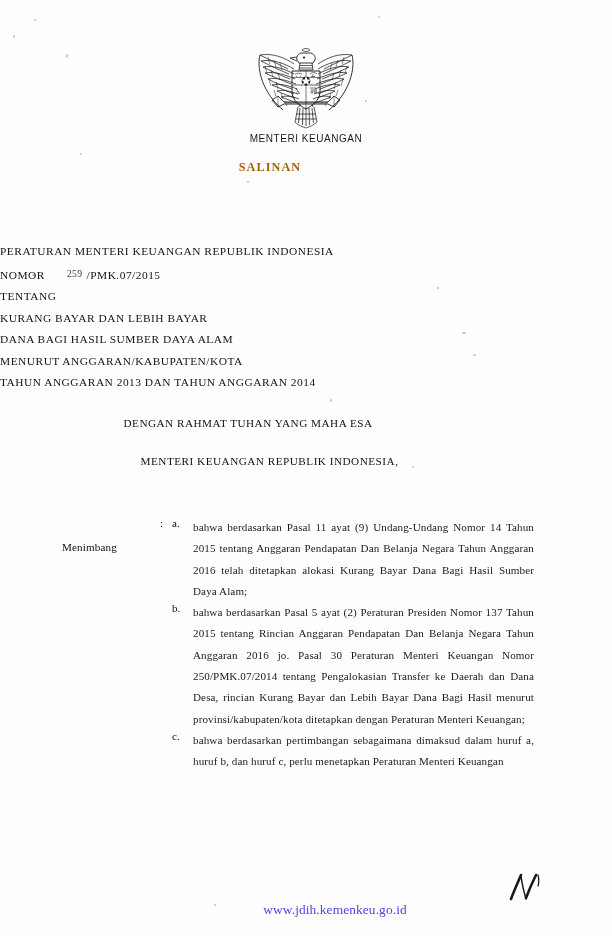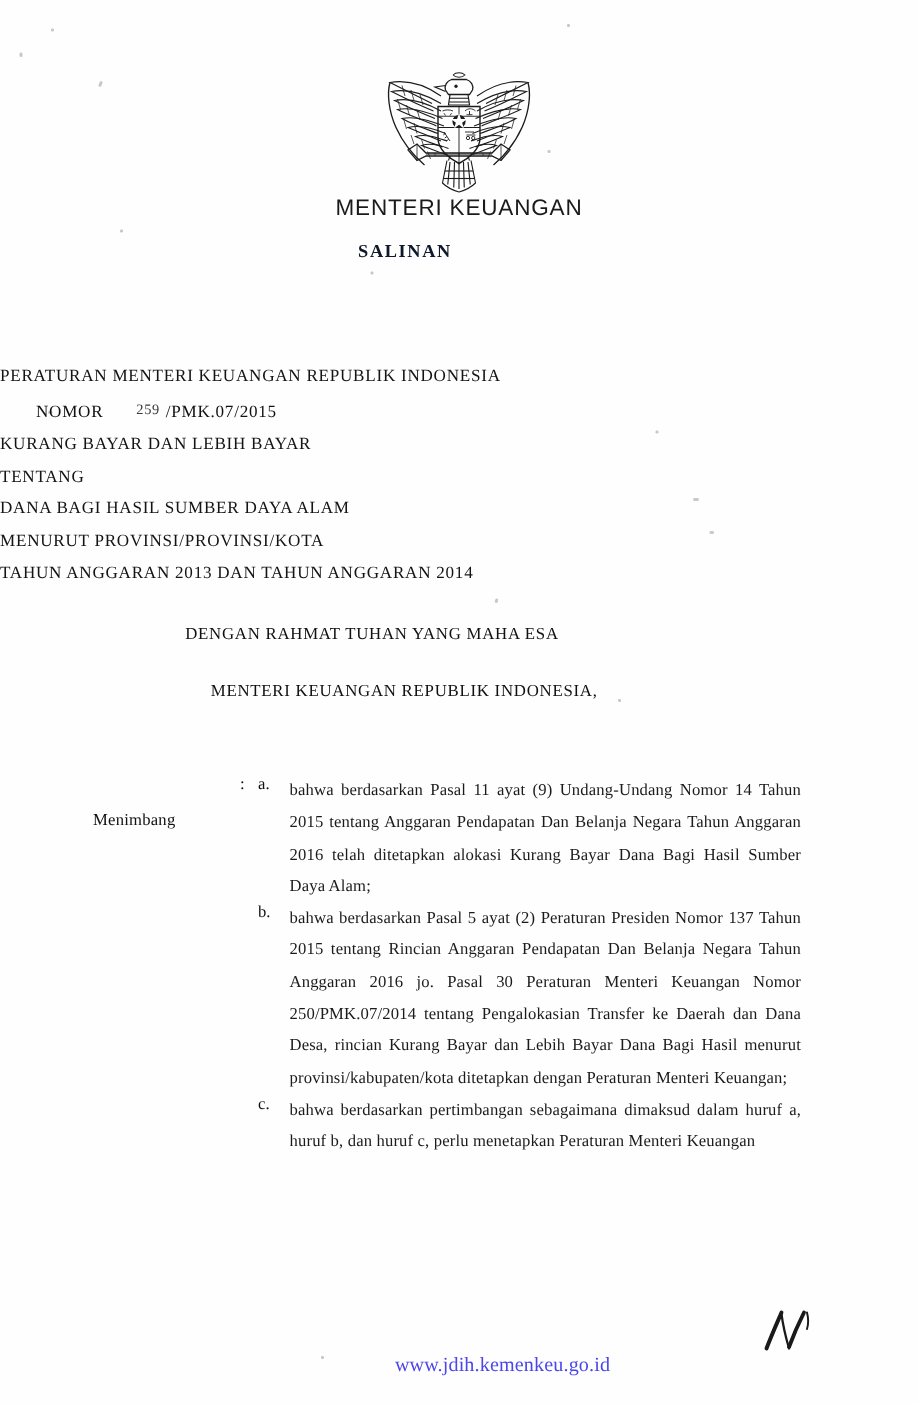--- a/index.html
+++ b/index.html
@@ -36,36 +36,36 @@
   #emblem-wrap svg { display: inline-block; }
 
   
   #ministry-caption {
     position: absolute;
     left: 0;
     top: 133px;
     width: 612px;
     text-align: center;
     font-family: "Liberation Sans", sans-serif;
-    font-size: 15px;
+    font-size: 10px;
     letter-spacing: .55px;
     line-height: 11.6px;
     color: #1a1a1a;
   }
   #salinan {
     position: absolute;
     left: 0;
     top: 160px;
     width: 540px;
     text-align: center;
     font-family: "Liberation Serif", serif;
     font-weight: bold;
     font-size: 12.2px;
     letter-spacing: 1.1px;
-    color: #0f172a;
+    color: #a16207;
   }
 
   
   #title-block {
     position: absolute;
     left: 0;
     top: 241px;
     width: 612px;
     text-align: left;
   }
@@ -78,21 +78,20 @@
     white-space: nowrap;
   }
   .nomor-line {
     line-height: 21.5px;
     white-space: nowrap;
   }
   .nomor-label {
     font-family: "Liberation Serif", serif;
     font-size: 11.4px;
     letter-spacing: .5px;
-    margin-left: 24px;
   }
   .nomor-value {
     font-family: "Liberation Serif", serif;
     font-size: 9.6px;
     letter-spacing: .4px;
     color: #3a3a3a;
     position: relative;
     top: -1.5px;
     margin-left: 22px;
     margin-right: 4px;
@@ -340,24 +339,24 @@
   <div id="ministry-caption">
     <div>MENTERI KEUANGAN</div>
   </div>
   <div id="salinan">SALINAN</div>
 
   <div id="title-block">
     <div class="title-line">PERATURAN MENTERI KEUANGAN REPUBLIK INDONESIA</div>
     <div class="nomor-line">
       <span class="nomor-label">NOMOR</span><span class="nomor-value">259</span><span class="nomor-suffix">/PMK.07/2015</span>
     </div>
+    <div class="title-line">TENTANG</div>
     <div class="title-line">KURANG BAYAR DAN LEBIH BAYAR</div>
-    <div class="title-line">TENTANG</div>
     <div class="title-line">DANA BAGI HASIL SUMBER DAYA ALAM</div>
-    <div class="title-line">MENURUT PROVINSI/PROVINSI/KOTA</div>
+    <div class="title-line">MENURUT ANGGARAN/KABUPATEN/KOTA</div>
     <div class="title-line">TAHUN ANGGARAN 2013 DAN TAHUN ANGGARAN 2014</div>
   </div>
 
   <div id="invocation">
     <span class="inv-line">DENGAN RAHMAT TUHAN YANG MAHA ESA</span>
   </div>
   <div id="signer-line">
     <span>MENTERI KEUANGAN REPUBLIK INDONESIA,</span>
   </div>
 

